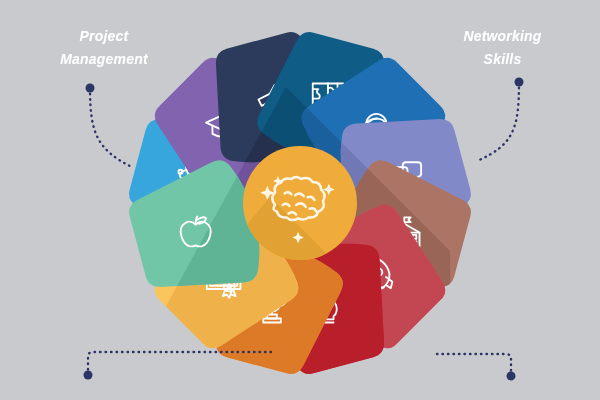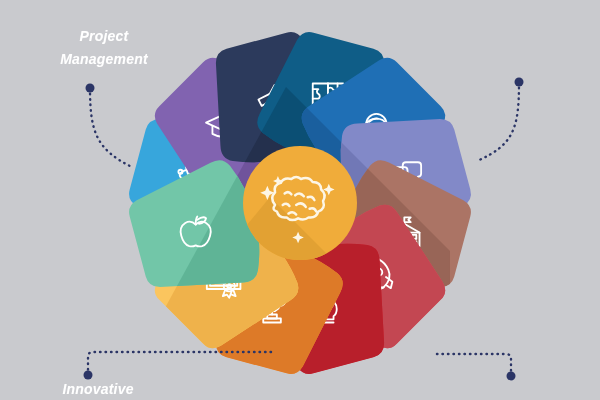--- a/index.html
+++ b/index.html
@@ -284,15 +284,16 @@
         <circle cx="519" cy="82" r="4.5" fill="#2b3566"></circle>
         <path d="M 88 375 L 88 356 Q 88 352 94 352 L 276 352" fill="none" stroke="#2b3566" stroke-width="2.4" stroke-linecap="round" stroke-dasharray="0.5 5"></path>
         <circle cx="88" cy="375" r="4.5" fill="#2b3566"></circle>
         <path d="M 511 376 L 511 358 Q 511 354 505 354 L 434 354" fill="none" stroke="#2b3566" stroke-width="2.4" stroke-linecap="round" stroke-dasharray="0.5 5"></path>
         <circle cx="511" cy="376" r="4.5" fill="#2b3566"></circle>
       </g>
   </svg>
 
   <div class="label" id="lbl-pm">Project
 Management</div>
-  <div class="label" id="lbl-inn">Innovative</div>
+  <div class="label" id="lbl-net">Networking
+Skills</div>
 
 </div>
 
 </body></html>

